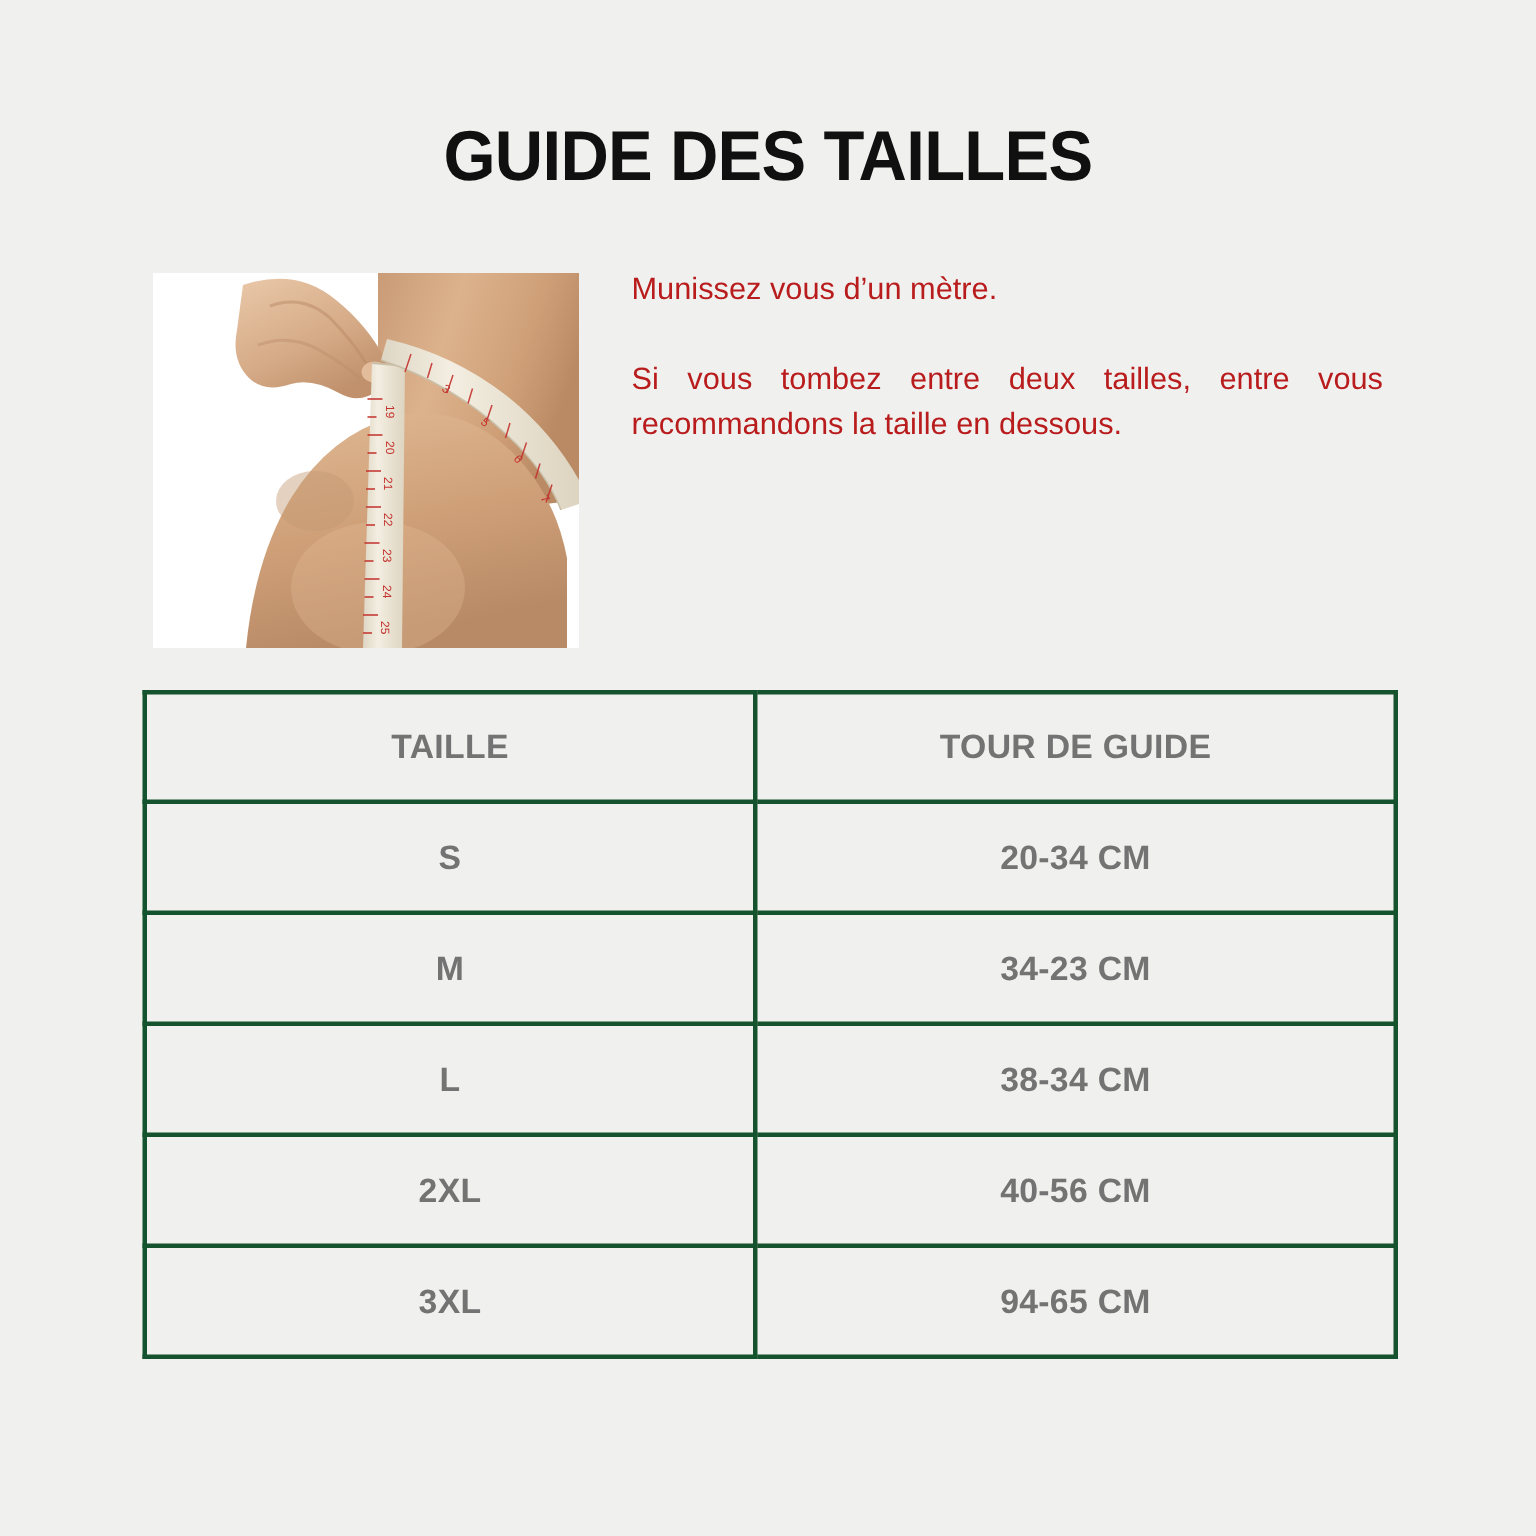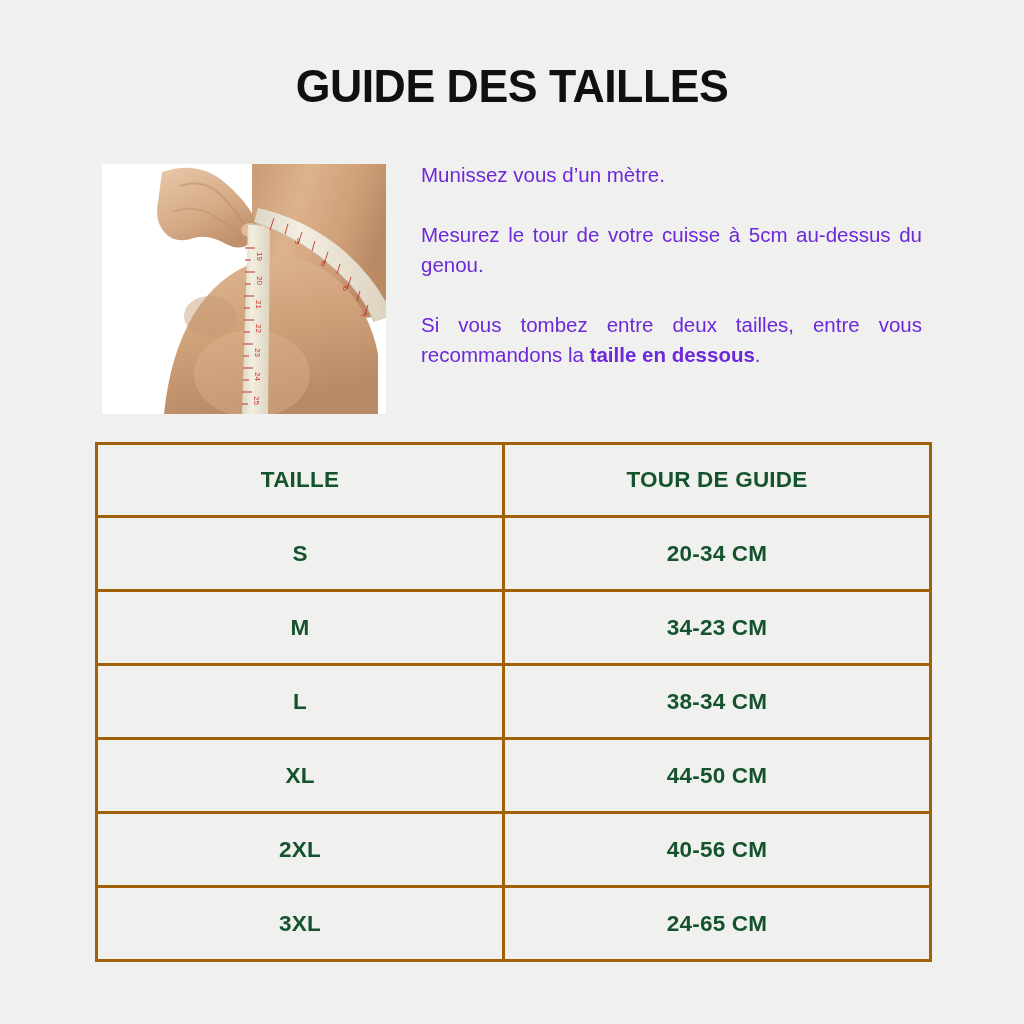--- a/index.html
+++ b/index.html
@@ -12,20 +12,21 @@
     background: #f0f0ef;
     font-family: "Liberation Sans", sans-serif;
     color: #111111;
     overflow: hidden;
     position: relative;
   }
 
   .page {
     position: absolute;
     inset: 0;
+    margin-top: 18px;
   }
 
   
   .title {
     position: absolute;
     left: 0;
     top: 62px;
     width: 1024px;
     text-align: center;
     font-family: "Liberation Sans Narrow", "Liberation Sans", sans-serif;
@@ -59,51 +60,51 @@
     position: absolute;
     left: 421px;
     top: 160px;
     width: 501px;
   }
   .instructions p {
     margin: 0 0 30px 0;
     font-size: 20.5px;
     line-height: 30px;
     text-align: justify;
-    color: #6d28d9;
+    color: #b91c1c;
     font-weight: normal;
   }
   .instructions p:last-child {
     margin-bottom: 0;
   }
   .instructions p.nojust {
     text-align: left;
   }
   .instructions b {
-    font-weight: bold;
+    font-weight: normal;
   }
 
   
   .size-table {
     position: absolute;
     left: 95px;
     top: 442px;
     width: 834px;
     border-collapse: collapse;
     table-layout: fixed;
     background: transparent;
   }
   .size-table td,
   .size-table th {
-    border: 3px solid #a16207;
+    border: 3px solid #14532d;
     text-align: center;
     vertical-align: middle;
     font-family: "Liberation Sans Narrow", "Liberation Sans", sans-serif;
     font-weight: bold;
-    color: #14532d;
+    color: #737373;
     padding: 0;
   }
   .size-table thead th {
     height: 70px;
     font-size: 22.5px;
     letter-spacing: 0.2px;
   }
   .size-table tbody td {
     height: 71px;
     font-size: 22.5px;
@@ -214,21 +215,20 @@
           <text x="258" y="150" transform="rotate(58 258 150)">7</text>
         </g>
 
         <rect x="0" y="0" width="46" height="250" fill="#ffffff" opacity="0.55"></rect>
       </g>
     </svg>
   </div>
 
   <div class="instructions">
     <p class="nojust">Munissez vous d’un mètre.</p>
-    <p>Mesurez le tour de votre cuisse à 5cm au-dessus du genou.</p>
     <p><span>Si vous tombez entre deux tailles, entre vous recommandons la </span><b>taille en dessous</b><span>.</span></p>
   </div>
 
   <table class="size-table">
     <colgroup>
       <col class="col-size">
       <col class="col-thigh">
     </colgroup>
     <thead>
       <tr>
@@ -243,27 +243,23 @@
       </tr>
       <tr>
         <td>M</td>
         <td>34-23 CM</td>
       </tr>
       <tr>
         <td>L</td>
         <td>38-34 CM</td>
       </tr>
       <tr>
-        <td>XL</td>
-        <td>44-50 CM</td>
-      </tr>
-      <tr>
         <td>2XL</td>
         <td>40-56 CM</td>
       </tr>
       <tr>
         <td>3XL</td>
-        <td>24-65 CM</td>
+        <td>94-65 CM</td>
       </tr>
     </tbody>
   </table>
 
 </div>
 
 </body></html>

